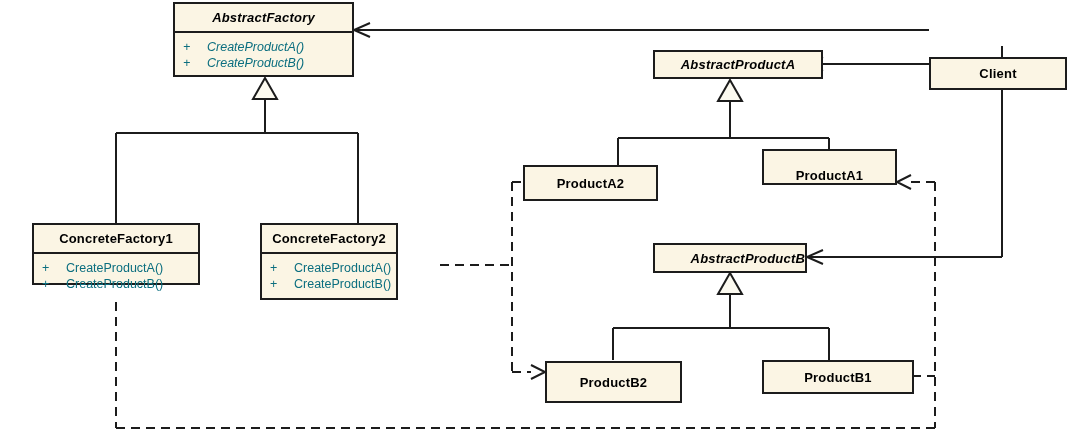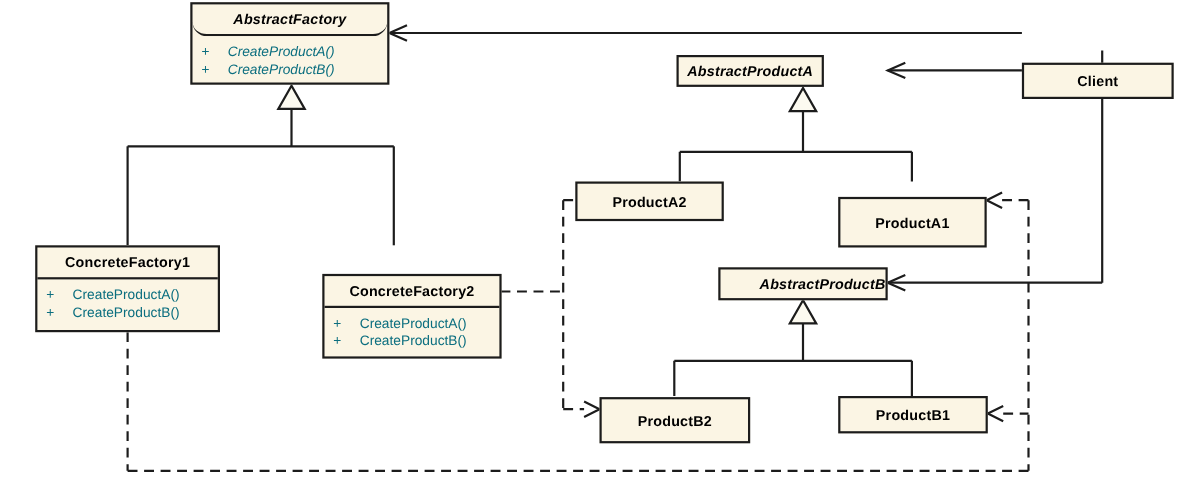--- a/index.html
+++ b/index.html
@@ -19,21 +19,21 @@
     box-sizing:border-box;
     color:#000000;
   }
   .uml-class-name {
     font-weight:bold;
     font-size:13px;
     text-align:center;
     letter-spacing:.2px;
     white-space:nowrap;
   }
-  .abstract .uml-class-name { font-style:italic;border-radius:13px; }
+  .abstract .uml-class-name { font-style:italic; }
 
   
   .name-only { display:flex; align-items:center; justify-content:center; }
 
   
   .with-methods .uml-class-name {
     border-bottom:2px solid #1C1C1C;
     padding:6px 4px 6px;
   }
   .uml-methods { padding:6px 6px 4px 8px; }
@@ -43,28 +43,28 @@
     display:flex;
     line-height:16px;
     white-space:nowrap;
   }
   .uml-method .vis { width:24px; flex:0 0 24px; }
   .abstract .uml-method { font-style:italic; }
 
   
   #cls-abstract-factory  { left:173px; top:2px;   width:181px; height:75px; }
   #cls-client            { left:929px; top:13px;  width:138px; height:33px;margin-top:44px; }
-  #cls-abstract-product-a{ left:615px; top:50px;  width:134px; height:29px; }
+  #cls-abstract-product-a{ left:653px; top:50px;  width:170px; height:29px; }
   #cls-product-a2        { left:523px; top:165px; width:135px; height:36px; }
-  #cls-product-a1        { left:762px; top:179px; width:135px; height:46px; }
+  #cls-product-a1        { left:762px; top:149px; width:135px; height:36px;align-items:flex-end; }
   #cls-abstract-product-b{ left:653px; top:243px; width:154px; height:30px;justify-content:flex-end; }
   #cls-product-b2        { left:545px; top:361px; width:137px; height:42px; }
-  #cls-product-b1        { left:762px; top:360px; width:136px; height:34px; }
-  #cls-concrete-factory1 { left:32px;  top:223px; width:168px; height:79px; }
-  #cls-concrete-factory2 { left:293px; top:223px; width:163px; height:77px;margin-top:26px; }
+  #cls-product-b1        { left:762px; top:360px; width:152px; height:34px; }
+  #cls-concrete-factory1 { left:32px;  top:223px; width:168px; height:62px; }
+  #cls-concrete-factory2 { left:260px; top:223px; width:138px; height:77px; }
 </style>
 </head>
 <body>
 
 <div id="canvas">
 
   <svg id="wires" width="1084" height="445" viewBox="0 0 1084 445">
 
     <g stroke="#1C1C1C" stroke-width="2" fill="none">
       <g>

